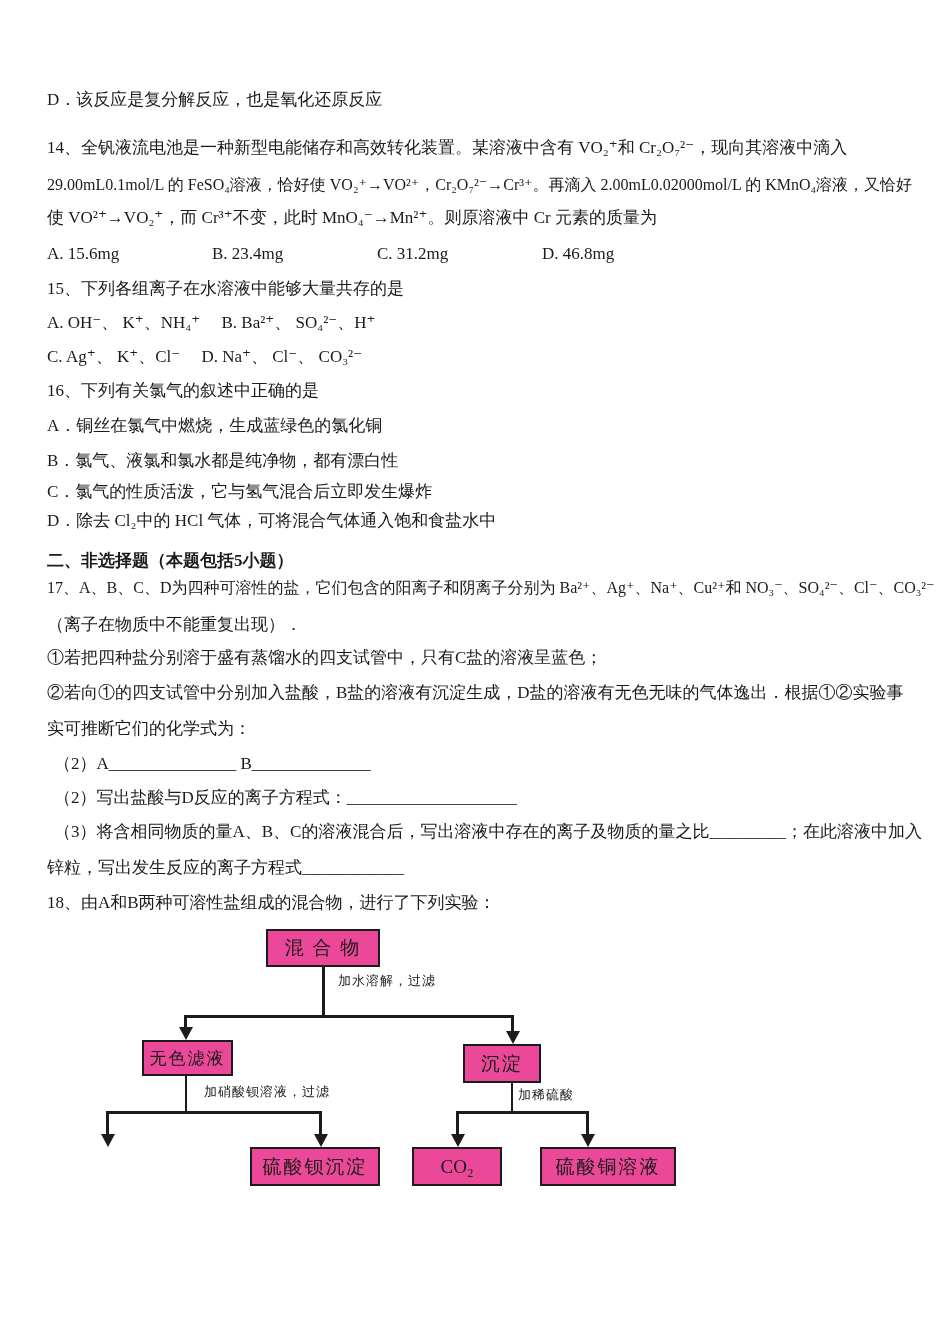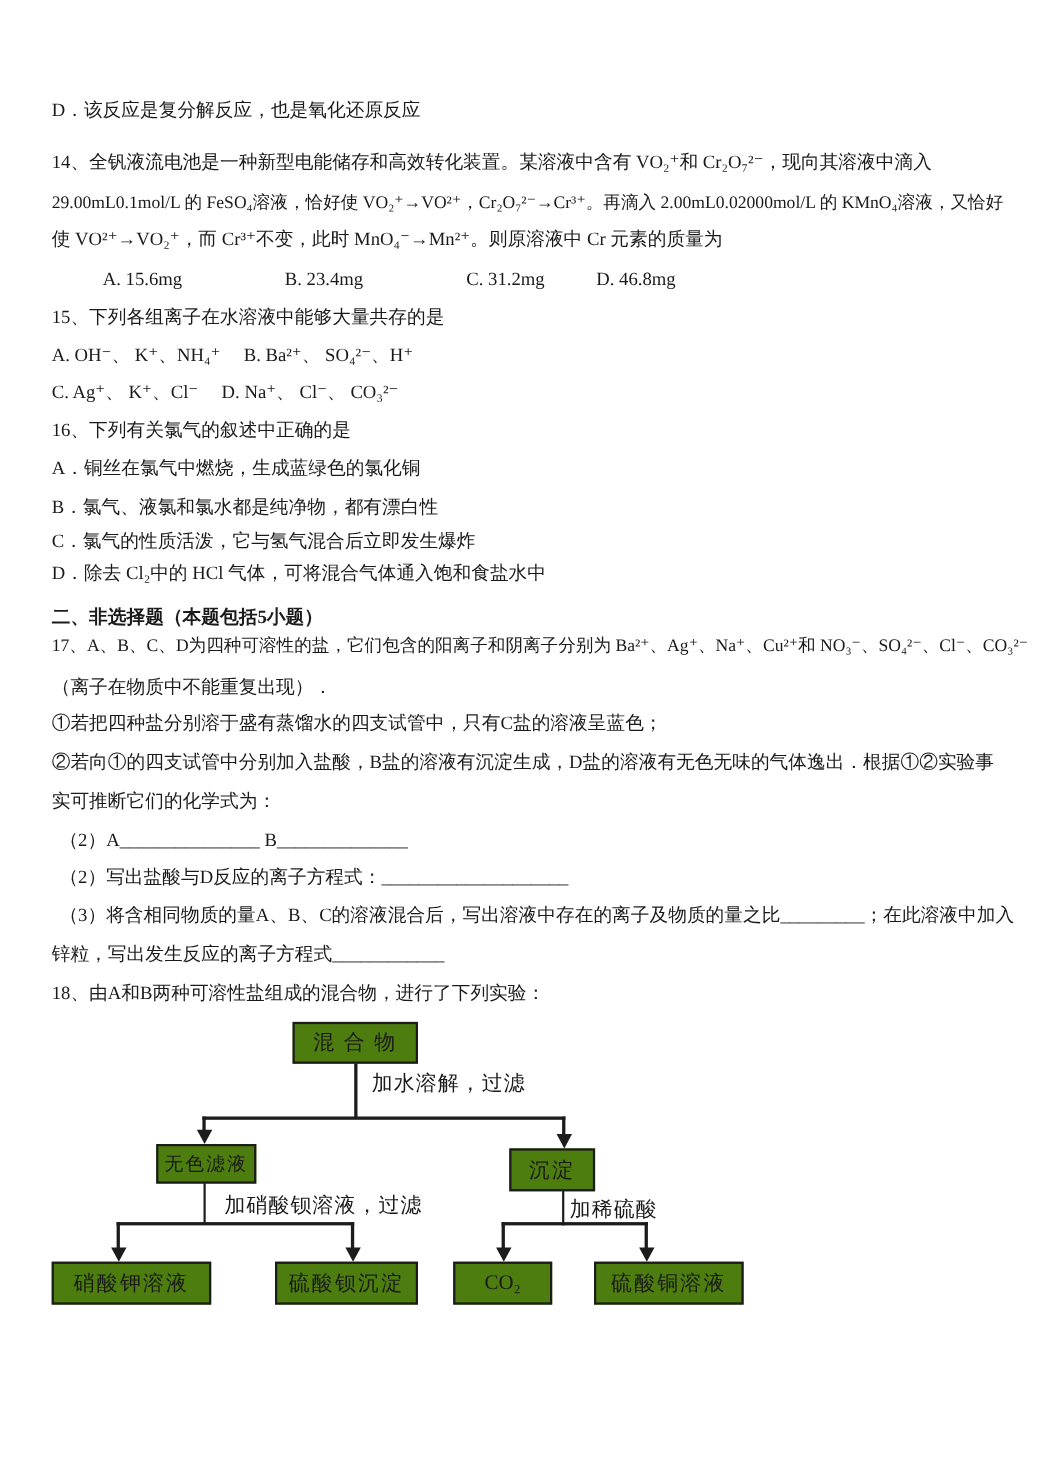--- a/index.html
+++ b/index.html
@@ -6,38 +6,38 @@
   body{
     width:950px;height:1344px;background:#ffffff;color:#1a1a1a;
     font-family:"Liberation Serif","DejaVu Serif",serif;
     position:relative;overflow:hidden;
   }
   .line{
     position:absolute;left:47px;font-size:17px;line-height:24px;white-space:nowrap;
   }
   .fs16{font-size:16px;}
   .bold{font-weight:bold;}
-  .opt-row{position:absolute;left:47px;display:flex;font-size:17px;line-height:24px;white-space:nowrap;text-align:center;}
+  .opt-row{position:absolute;left:47px;display:flex;font-size:17px;line-height:24px;white-space:nowrap;}
   .opt-row .opt{width:165px;}
   .opt-row .opt:last-child{width:auto;}
 
   
   .flow{position:absolute;left:0;top:920px;width:950px;height:310px;}
   .fbox{
-    position:absolute;border:2.5px solid #1c1c1c;background:#4d7c0f;
+    position:absolute;border:2.5px solid #1c1c1c;background:#ec4899;
     display:flex;align-items:center;justify-content:center;
     font-size:19px;letter-spacing:2px;white-space:nowrap;
   }
   .fline{position:absolute;background:#1c1c1c;}
   .farrow{
     position:absolute;width:0;height:0;
     border-left:7px solid transparent;border-right:7px solid transparent;
     border-top:13px solid #1c1c1c;
   }
-  .flabel{position:absolute;font-size:19px;white-space:nowrap;letter-spacing:1px;}
+  .flabel{position:absolute;font-size:13px;white-space:nowrap;letter-spacing:1px;}
 </style>
 </head>
 <body>
 
 <div class="line" style="top:88px">D．该反应是复分解反应，也是氧化还原反应</div>
 <div class="line" style="top:136px">14、全钒液流电池是一种新型电能储存和高效转化装置。某溶液中含有 VO₂⁺和 Cr₂O₇²⁻，现向其溶液中滴入</div>
 <div class="line fs16" style="top:173px">29.00mL0.1mol/L 的 FeSO₄溶液，恰好使 VO₂⁺→VO²⁺，Cr₂O₇²⁻→Cr³⁺。再滴入 2.00mL0.02000mol/L 的 KMnO₄溶液，又恰好</div>
 <div class="line" style="top:206px">使 VO²⁺→VO₂⁺，而 Cr³⁺不变，此时 MnO₄⁻→Mn²⁺。则原溶液中 Cr 元素的质量为</div>
 
 <div class="opt-row" style="top:242px">
@@ -90,18 +90,17 @@
   <div class="fline" style="left:586px;top:191px;width:3px;height:25px"></div>
   <div class="farrow" style="left:581px;top:214px"></div>
 
   <div class="flabel" style="left:338px;top:52px">加水溶解，过滤</div>
   <div class="flabel" style="left:204px;top:163px">加硝酸钡溶液，过滤</div>
   <div class="flabel" style="left:518px;top:166px">加稀硫酸</div>
 
   <div class="fbox" style="left:266px;top:9px;width:110px;height:34px">混 合 物</div>
   <div class="fbox" style="left:142px;top:120px;width:87px;height:32px;font-size:17px">无色滤液</div>
   <div class="fbox" style="left:463px;top:124px;width:74px;height:35px">沉淀</div>
-  <div class="fbox" style="left:47px;top:227px;width:141px;height:35px">硝酸钾溶液</div>
   <div class="fbox" style="left:250px;top:227px;width:126px;height:35px">硫酸钡沉淀</div>
   <div class="fbox" style="left:412px;top:227px;width:86px;height:35px;letter-spacing:0">CO₂</div>
   <div class="fbox" style="left:540px;top:227px;width:132px;height:35px">硫酸铜溶液</div>
 
 </div>
 
 </body></html>

